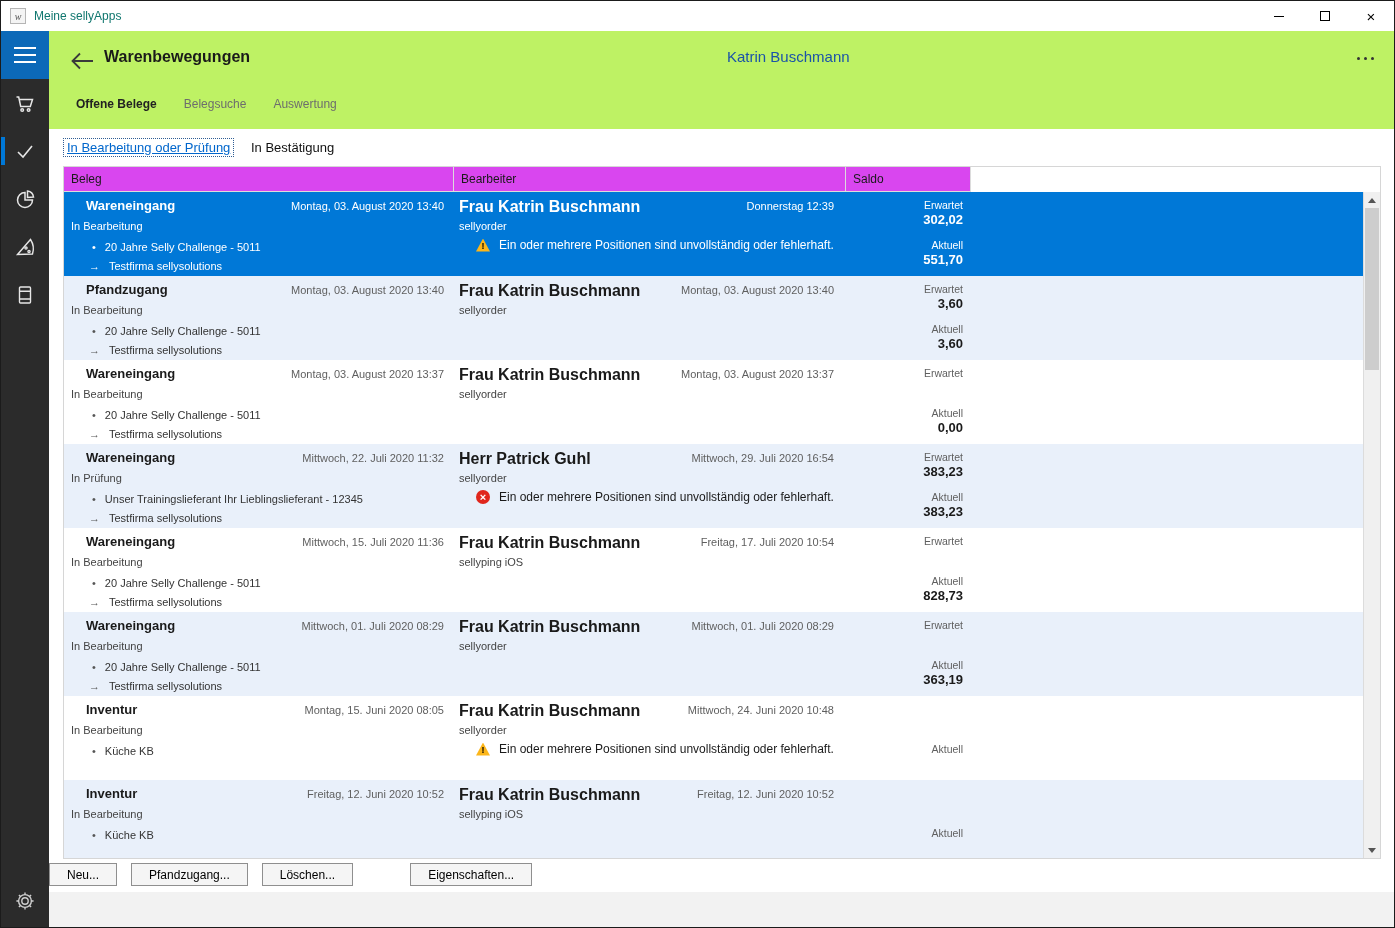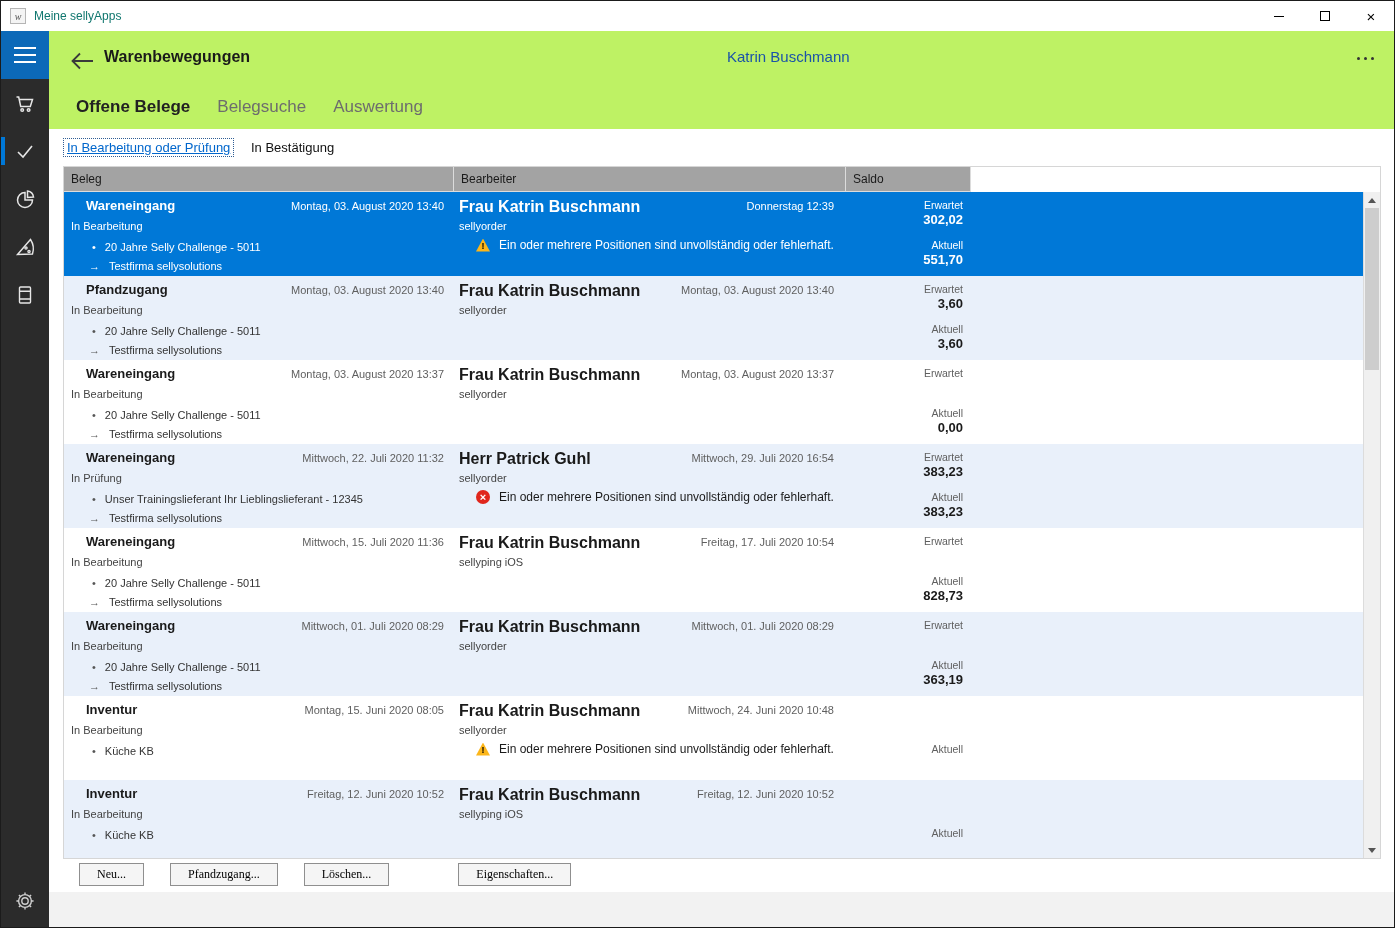--- a/index.html
+++ b/index.html
@@ -34,38 +34,38 @@
 
   
   .header { position:absolute; left:48px; top:30px; right:0; height:98px; background:#bef264; }
   .back-btn { position:absolute; left:16px; top:15px; width:34px; height:30px;
               display:flex; align-items:center; justify-content:center; }
   .page-title { position:absolute; left:55px; top:17px; font-size:16px; font-weight:bold; color:#1a1a1a; }
   .user-name { position:absolute; left:678px; top:17px; font-size:15px; color:var(--user-name,#1a53a8); }
   .more-btn { position:absolute; right:14px; top:20px; display:flex; gap:4px; padding:6px; }
   .more-btn i { width:3px; height:3px; border-radius:50%; background:#333; }
   .tabs { position:absolute; left:27px; top:64px; display:flex; gap:27px; }
-  .tab { font-size:17px; color:#6d6d6d; padding:2px 0; }
+  .tab { font-size:12px; color:#6d6d6d; padding:2px 0; }
   .tab.active { font-weight:bold; color:#222; }
 
   
   .content { position:absolute; left:48px; top:128px; right:0; bottom:35px; background:#fff; }
   .footer-strip { position:absolute; left:48px; bottom:0; right:0; height:35px; background:#f2f2f2; }
 
   .filter-link { position:absolute; top:9px; font-size:13px; }
   .filter-link.active { left:14px; color:var(--link,#0066cc); text-decoration:underline;
                         border:1px dotted #2f5d94; padding:1px 3px; }
   .filter-link.plain { left:202px; top:11px; color:#111; }
 
   
   .table { position:absolute; left:14px; top:37px; width:1318px; height:693px;
            border:1px solid #d6d6d6; background:#fff; }
   .thead { position:absolute; left:0; top:0; right:0; height:25px; display:flex; }
   .th { font-size:12px; color:#1a1a1a; padding:5px 8px 0 7px;
-        border-right:1px solid #dcdcdc; border-bottom:1px solid #dcdcdc; background:#a3a3a3; }
+        border-right:1px solid #dcdcdc; border-bottom:1px solid #dcdcdc; background:#d946ef; }
   .th.c1 { width:390px; } .th.c2 { width:392px; } .th.c3 { width:125px; }
   .th.c4 { flex:1; border-right:none; }
   .tbody { position:absolute; left:0; top:25px; right:17px; bottom:0; overflow:hidden; }
 
   .row { position:relative; height:84px; background:#fff; }
   .row:nth-child(even) { background:var(--row-alt,#e9f0fa); }
   .row.selected { background:var(--selection,#0078d7); }
 
   .col { position:absolute; top:0; height:100%; }
   .col-beleg  { left:0;  width:390px; }
@@ -110,21 +110,21 @@
   .sb-arrow { position:absolute; left:0; width:16px; height:16px; display:flex;
               align-items:center; justify-content:center; }
   .sb-up { top:0; } .sb-down { bottom:0; }
   .tri-up { width:0; height:0; border-left:4px solid transparent; border-right:4px solid transparent;
             border-bottom:5px solid #555; }
   .tri-down { width:0; height:0; border-left:4px solid transparent; border-right:4px solid transparent;
             border-top:5px solid #555; }
   .sb-thumb { position:absolute; left:1px; top:16px; width:14px; height:162px; background:#cdcdcd; }
 
   
-  .actions { position:absolute; left:30px; top:734px; display:flex; gap:26px;font-family:Liberation Serif, serif; }
+  .actions { position:absolute; left:0; top:734px; display:flex; gap:14px; }
   .btn { height:23px; padding:0 17px; background:#f5f5f5; border:1px solid #8f8f8f;
          font-size:12px; color:#000; display:flex; align-items:center; }
   .btn.gap { margin-left:43px; }
 </style>
 </head>
 <body>
 
 <div class="window">
 
   <div class="titlebar">

